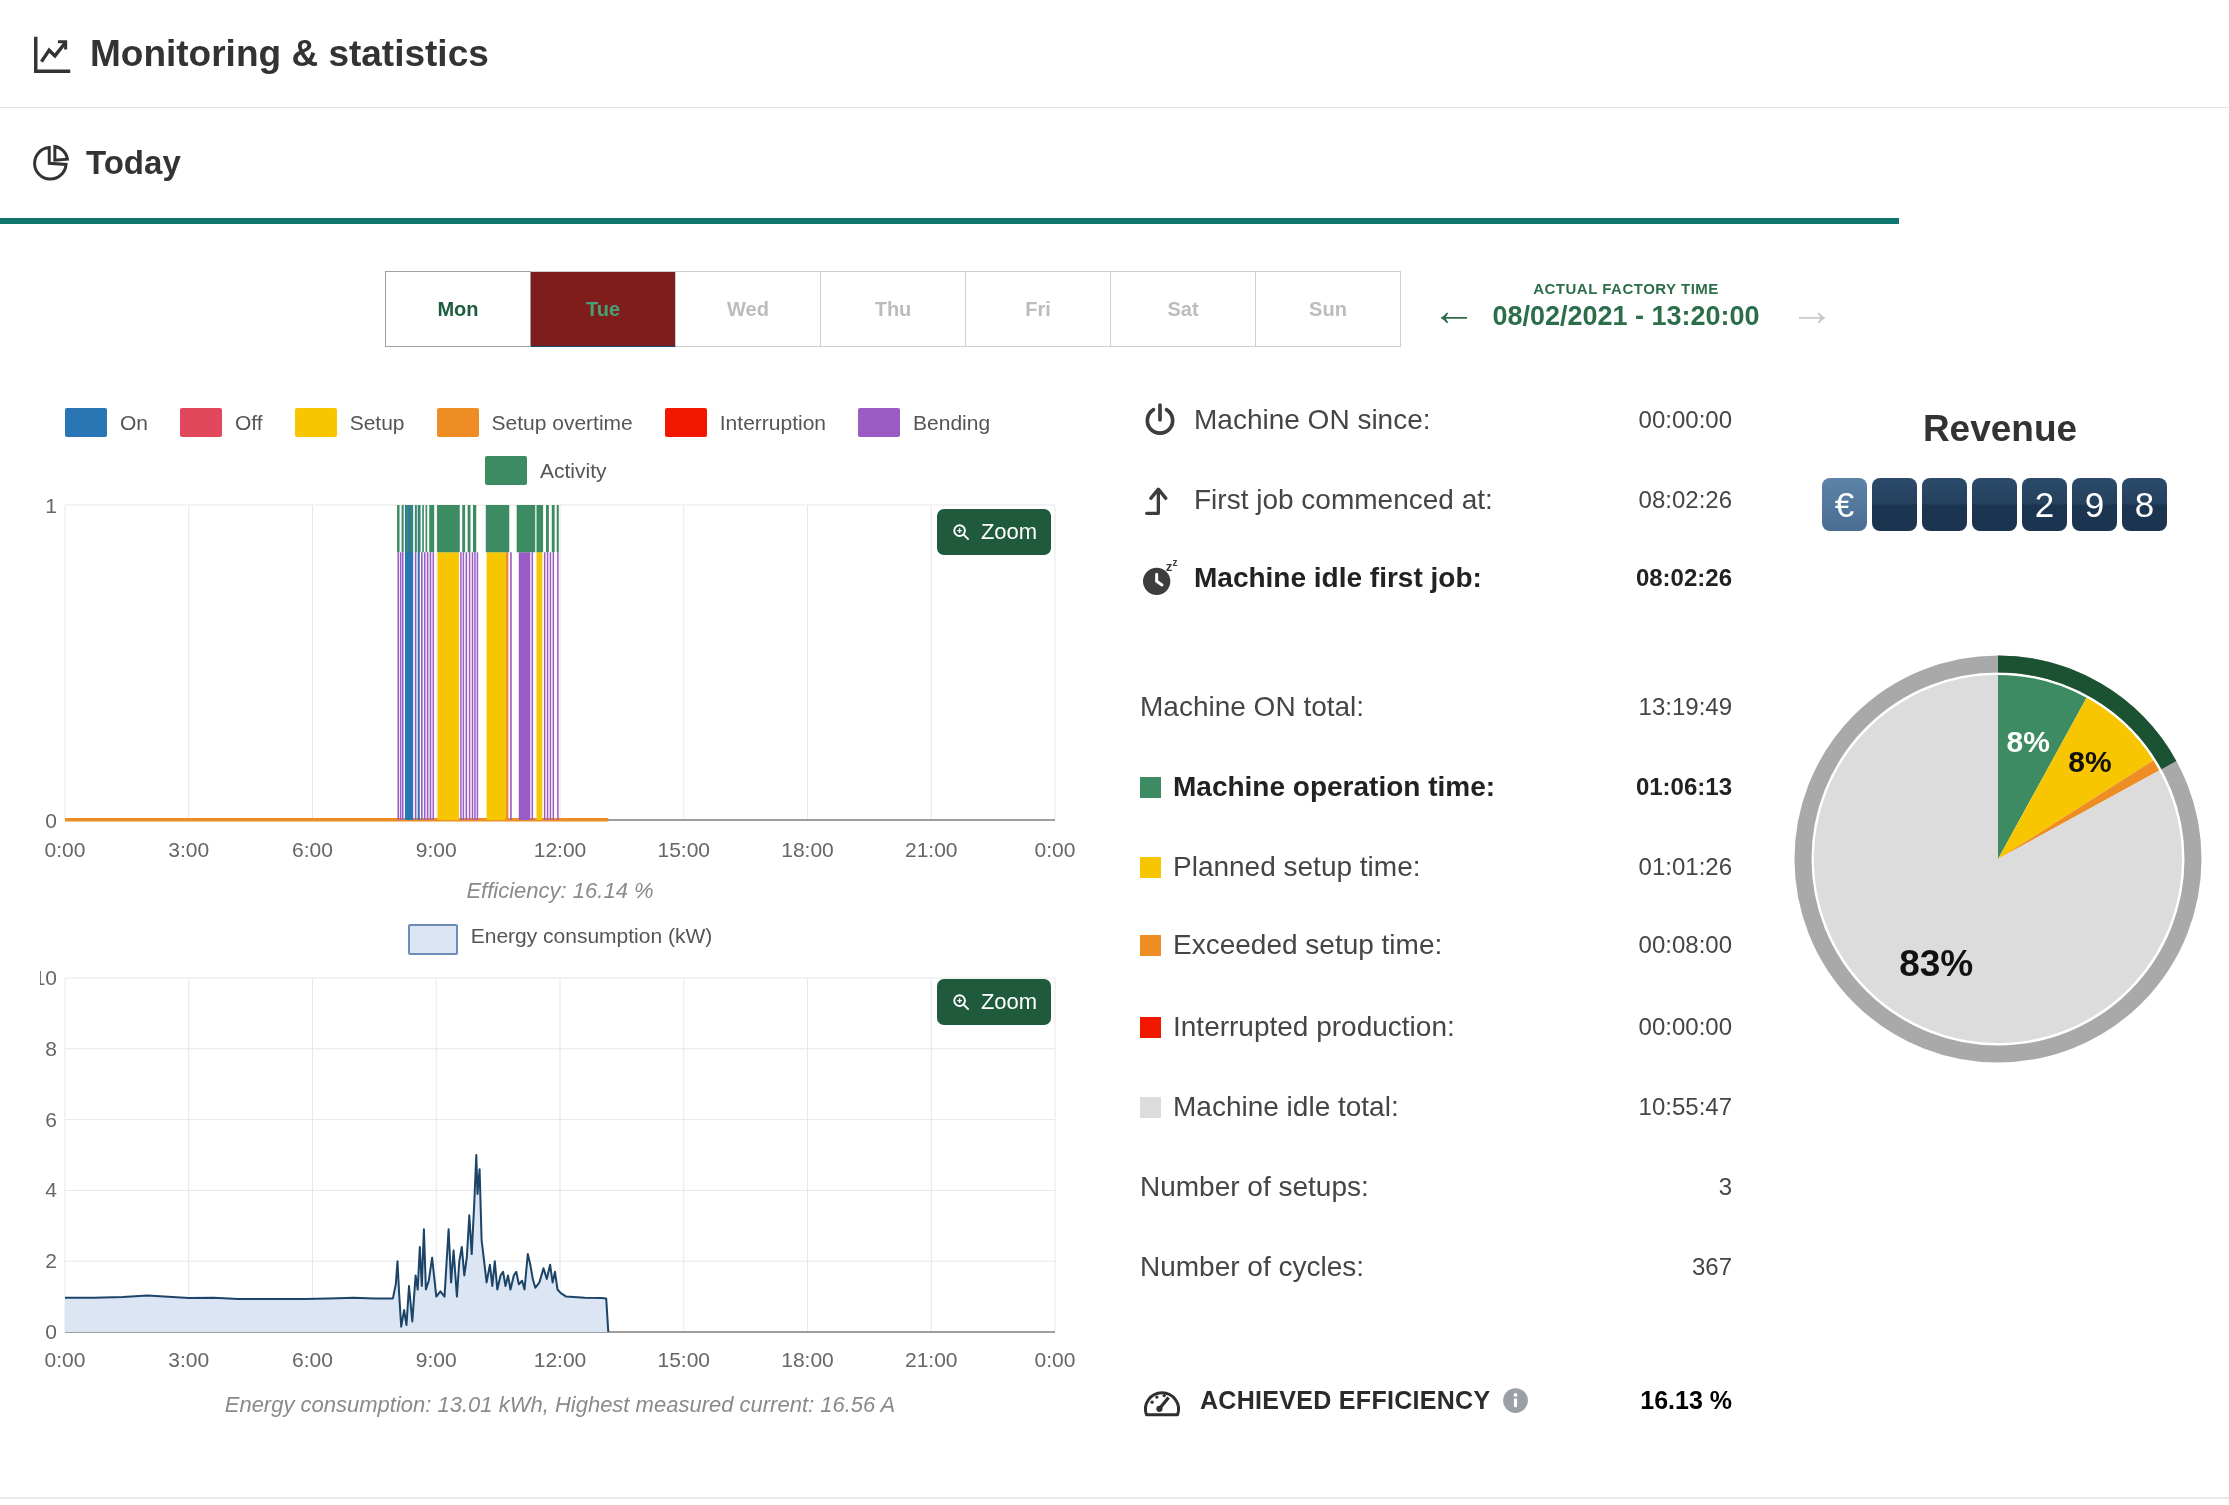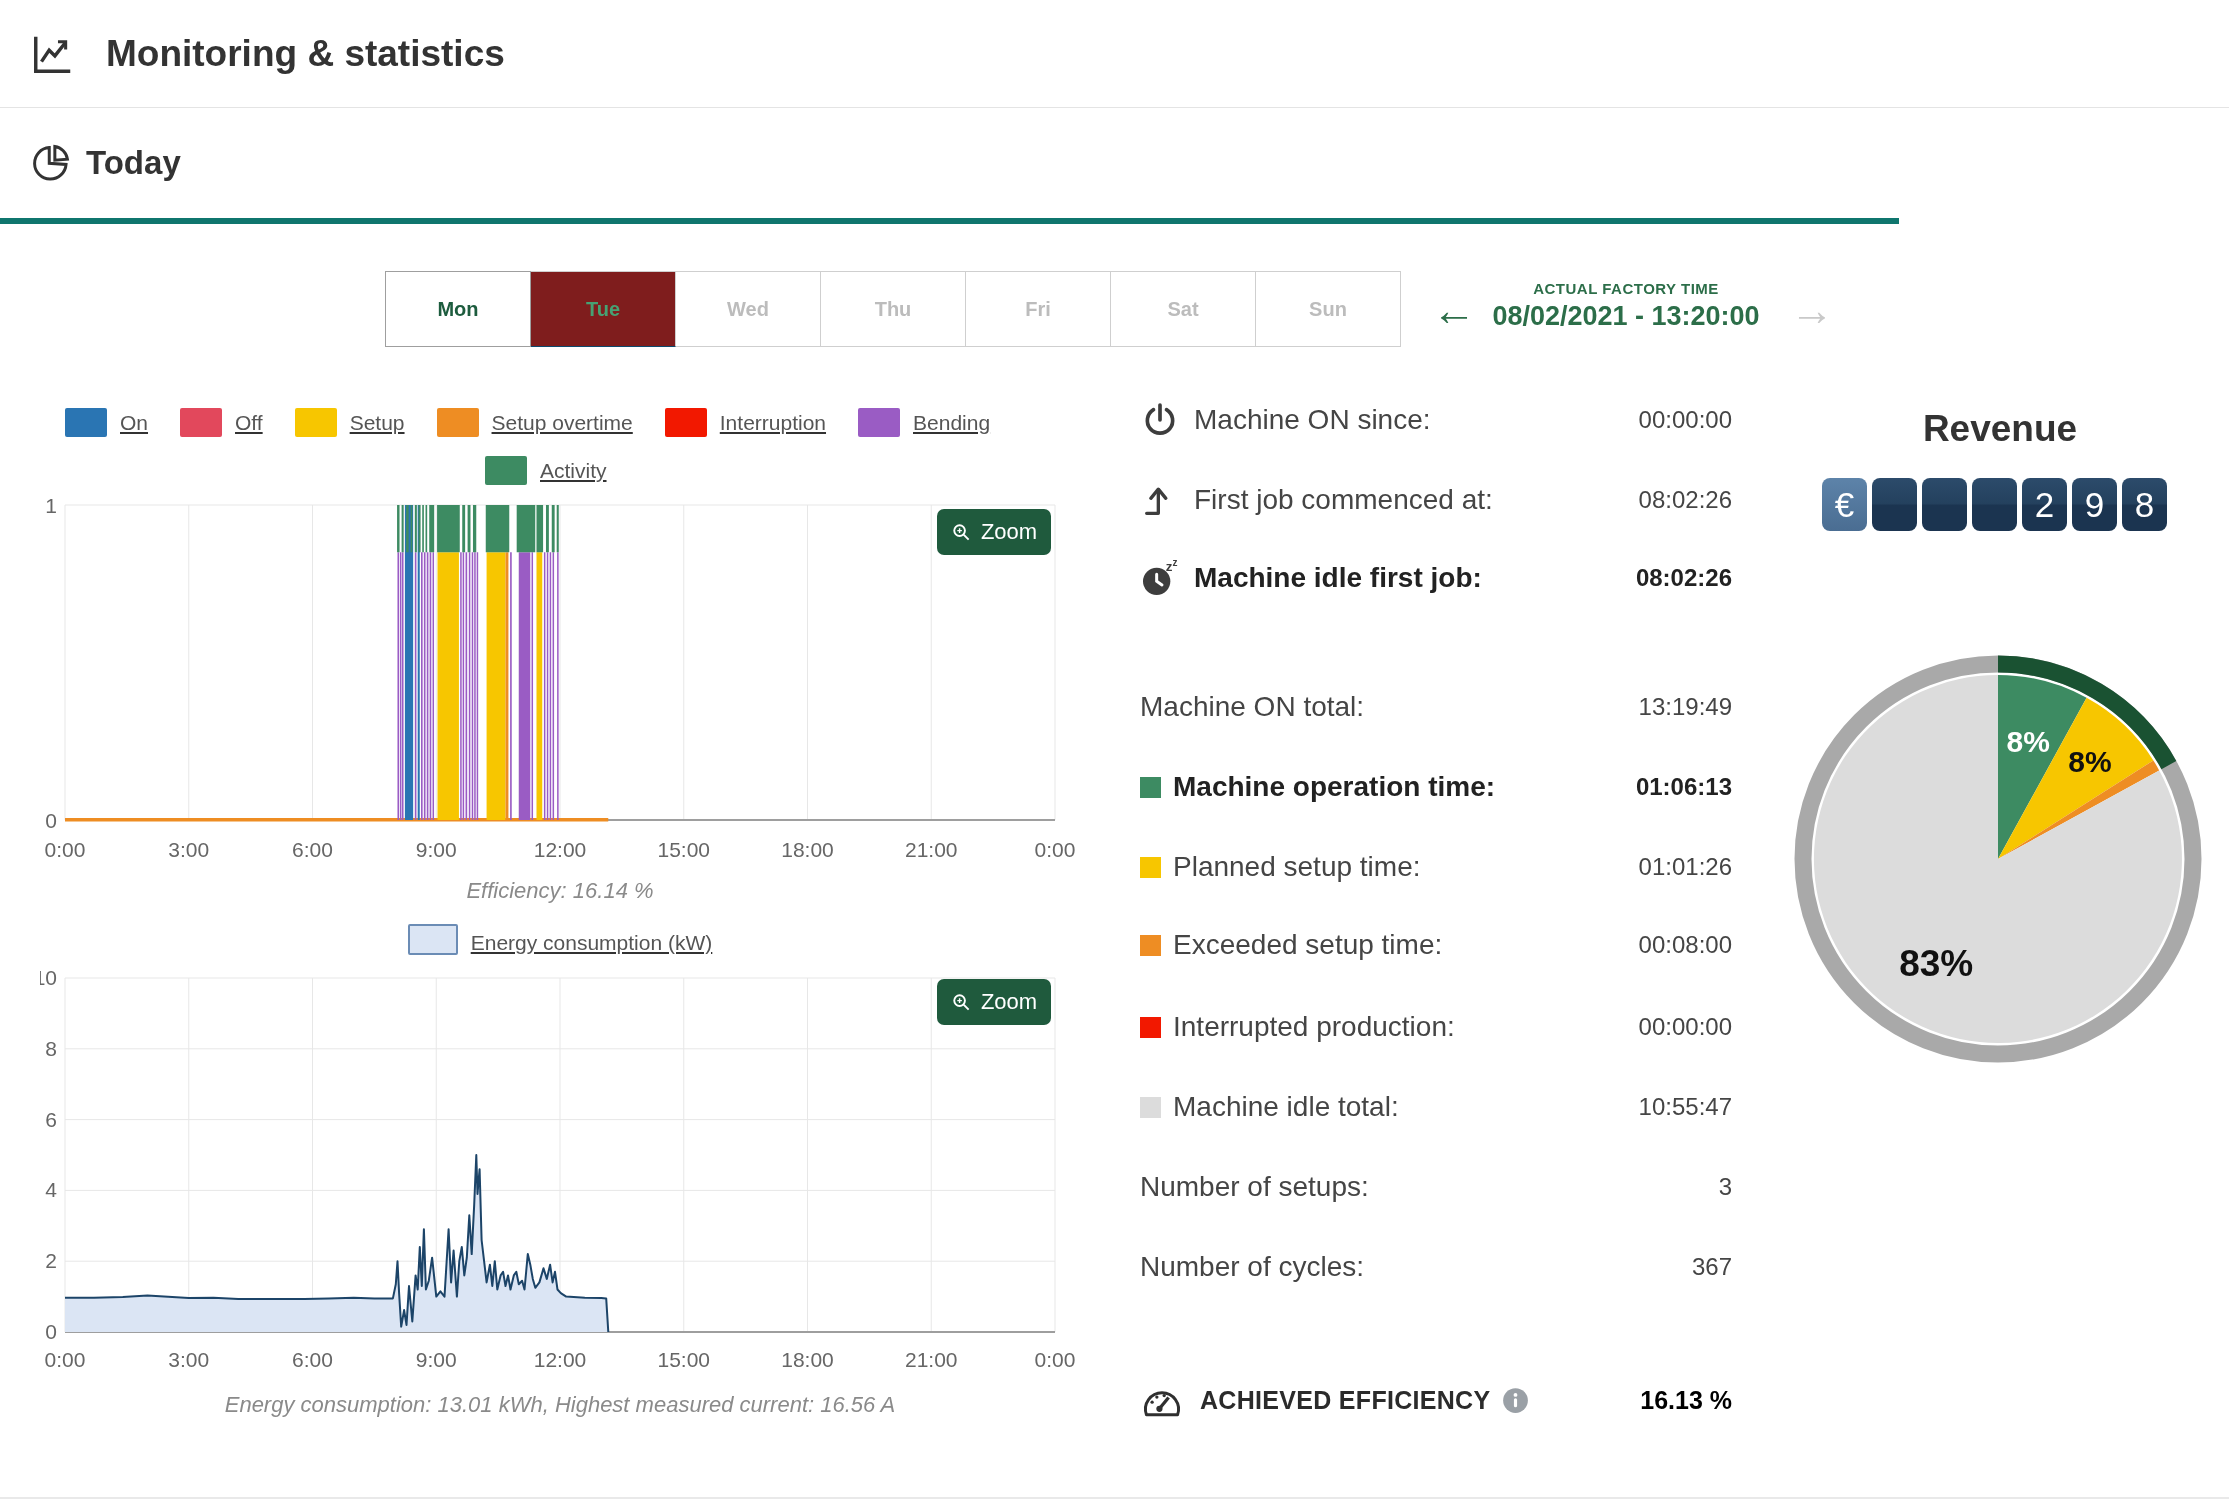--- a/index.html
+++ b/index.html
@@ -2,21 +2,21 @@
 <html><head>
 <meta charset="utf-8">
 <style>
   html,body{margin:0;padding:0;background:#fff;}
   .app{position:relative;width:2229px;height:1505px;background:#fff;overflow:hidden;
        font-family:"Liberation Sans",sans-serif;color:#333;}
   
   .topbar{position:absolute;left:0;top:0;width:2229px;height:107px;border-bottom:1px solid #e4e4e4;
           display:flex;align-items:center;}
   .topbar .hicon{margin-left:30px;width:46px;height:46px;flex:0 0 auto;}
-  .topbar .htitle{margin-left:30px;font-size:37px;font-weight:bold;color:#333;}
+  .topbar .htitle{margin-left:14px;font-size:37px;font-weight:bold;color:#333;}
   .subbar{position:absolute;left:0;top:108px;width:1899px;height:110px;border-bottom:6px solid #0f766e;
           display:flex;align-items:center;}
   .subbar .hicon{margin-left:30px;width:42px;height:42px;flex:0 0 auto;}
   .subbar .htitle{margin-left:14px;font-size:33px;font-weight:bold;color:#333;}
   .bottomline{position:absolute;left:0;top:1497px;width:2229px;height:0;border-top:2px solid #e9e9e9;}
   
   .day-tabs{position:absolute;left:385px;top:271px;display:flex;}
   .day-tab{width:146px;height:76px;background:#fff;border:1px solid #cfcfcf;margin-left:-1px;
            display:flex;align-items:center;justify-content:center;font-size:20px;font-weight:bold;
            color:#bcbcbc;box-sizing:border-box;cursor:pointer;}
@@ -24,21 +24,21 @@
   .day-tab.past{color:#1d5c3e;border-color:#9f9f9f;z-index:2;}
   .day-tab.selected{background:#7f1d1d;color:#47a173;border-bottom:1px solid #0c4a6e;z-index:1;}
   
   .ft-arrow{position:absolute;font-size:44px;font-weight:bold;line-height:44px;cursor:pointer;}
   .ft-left{left:1432px;top:288px;color:#2c6e49;}
   .ft-right{left:1790px;top:288px;color:#c9c9c9;}
   .ft-text{position:absolute;left:1476px;top:280px;width:300px;text-align:center;color:#2c6e49;}
   .ft-label{font-size:15px;font-weight:bold;letter-spacing:.5px;}
   .ft-value{font-size:27px;font-weight:bold;margin-top:4px;}
   
-  .legend-row{position:absolute;display:flex;align-items:flex-end;text-decoration:underline;}
+  .legend-row{position:absolute;display:flex;align-items:flex-start;}
   .legend1{left:65px;top:408px;gap:32px;}
   .legend2{left:485px;top:456px;gap:0;}
   .legend-energy{left:65px;top:924px;width:990px;justify-content:center;}
   .litem{display:flex;align-items:center;gap:13px;}
   .lswatch{width:42px;height:29px;border-radius:2px;flex:0 0 auto;}
   .llabel{font-size:21px;color:#555;}
   .eswatch{width:46px;height:27px;background:#dbe5f4;border:2px solid #6b8cb5;border-radius:2px;}
   .elabel{font-size:21px;color:#555;margin-left:13px;}
   
   .chart-svg{position:absolute;left:40px;}

